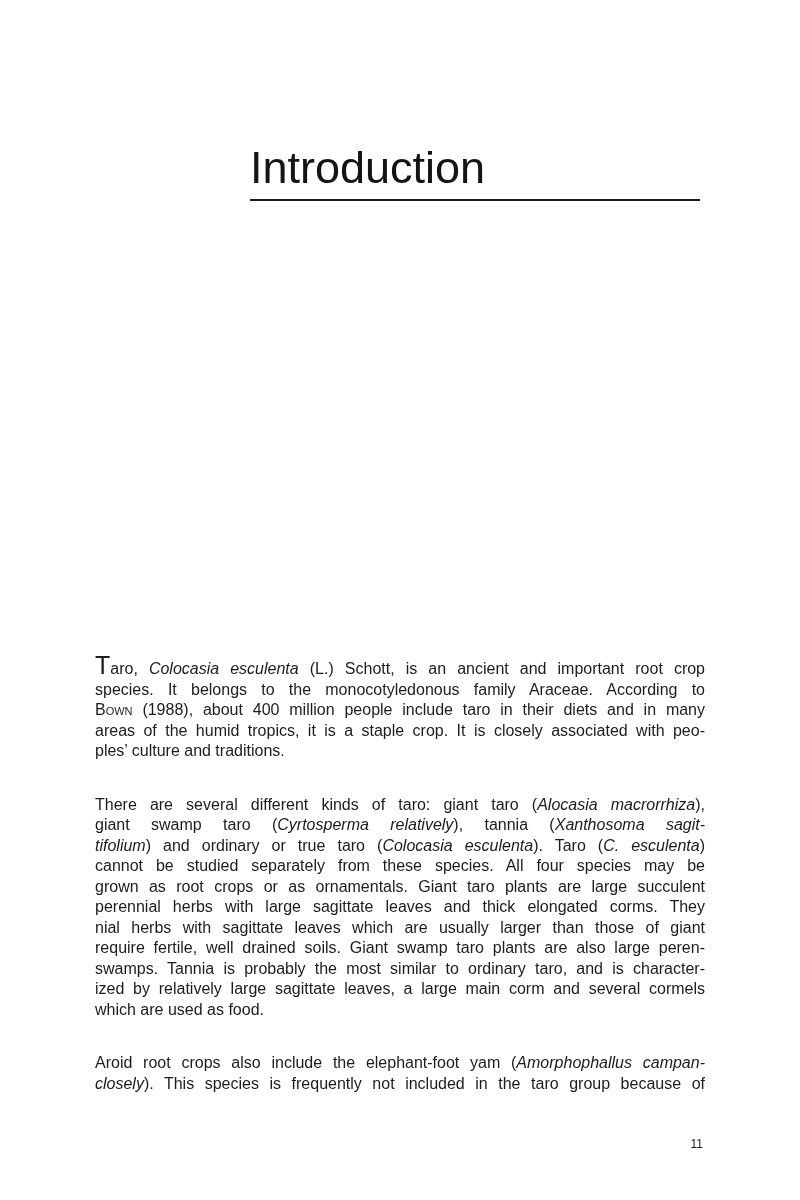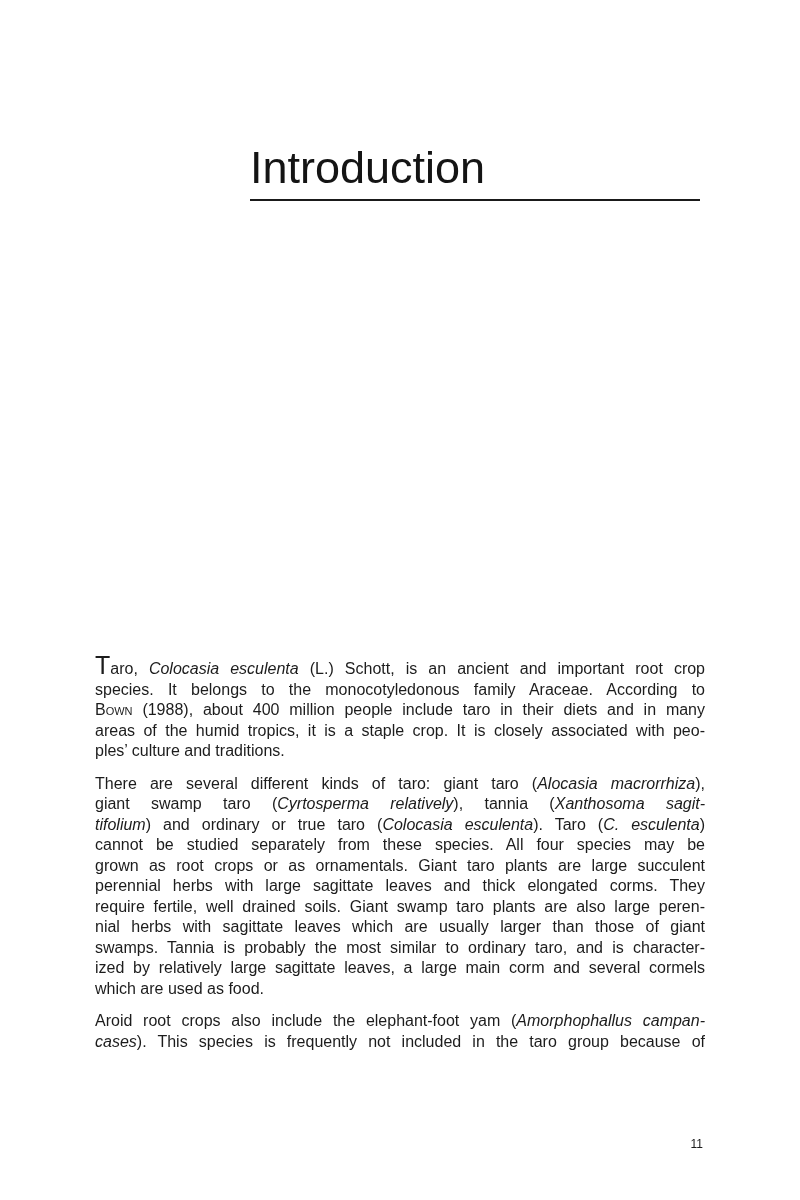--- a/index.html
+++ b/index.html
@@ -38,21 +38,21 @@
   }
   .body-text {
     position: absolute;
     left: 95px;
     top: 659px;
     width: 610px;
     font-size: 16px;
     line-height: 20.5px;
   }
   .para + .para {
-    margin-top: 12px;
+    margin-top: 33px;
   }
   .line {
     text-align: justify;
   }
   .line.just {
     text-align-last: justify;
     -moz-text-align-last: justify;
   }
   .line.last {
     text-align: right;
@@ -90,25 +90,25 @@
         <div class="line just">areas of the humid tropics, it is a staple crop. It is closely associated with peo-</div>
         <div class="line last">ples’ culture and traditions.</div>
       </div>
       <div class="para">
         <div class="line just">There are several different kinds of taro: giant taro (<i>Alocasia macrorrhiza</i>),</div>
         <div class="line just">giant swamp taro (<i>Cyrtosperma relatively</i>), tannia (<i>Xanthosoma sagit-</i></div>
         <div class="line just"><i>tifolium</i>) and ordinary or true taro (<i>Colocasia esculenta</i>). Taro (<i>C. esculenta</i>)</div>
         <div class="line just">cannot be studied separately from these species. All four species may be</div>
         <div class="line just">grown as root crops or as ornamentals. Giant taro plants are large succulent</div>
         <div class="line just">perennial herbs with large sagittate leaves and thick elongated corms. They</div>
+        <div class="line just">nial herbs with sagittate leaves which are usually larger than those of giant</div>
         <div class="line just">require fertile, well drained soils. Giant swamp taro plants are also large peren-</div>
-        <div class="line just">nial herbs with sagittate leaves which are usually larger than those of giant</div>
         <div class="line just">swamps. Tannia is probably the most similar to ordinary taro, and is character-</div>
         <div class="line just">ized by relatively large sagittate leaves, a large main corm and several cormels</div>
         <div class="line last">which are used as food.</div>
       </div>
       <div class="para">
         <div class="line just">Aroid root crops also include the elephant-foot yam (<i>Amorphophallus campan-</i></div>
-        <div class="line just"><i>cases</i>). This species is frequently not included in the taro group because of</div>
+        <div class="line just"><i>closely</i>). This species is frequently not included in the taro group because of</div>
       </div>
     </div>
   <div class="page-number">11</div>
 </div>
 
 </body></html>

